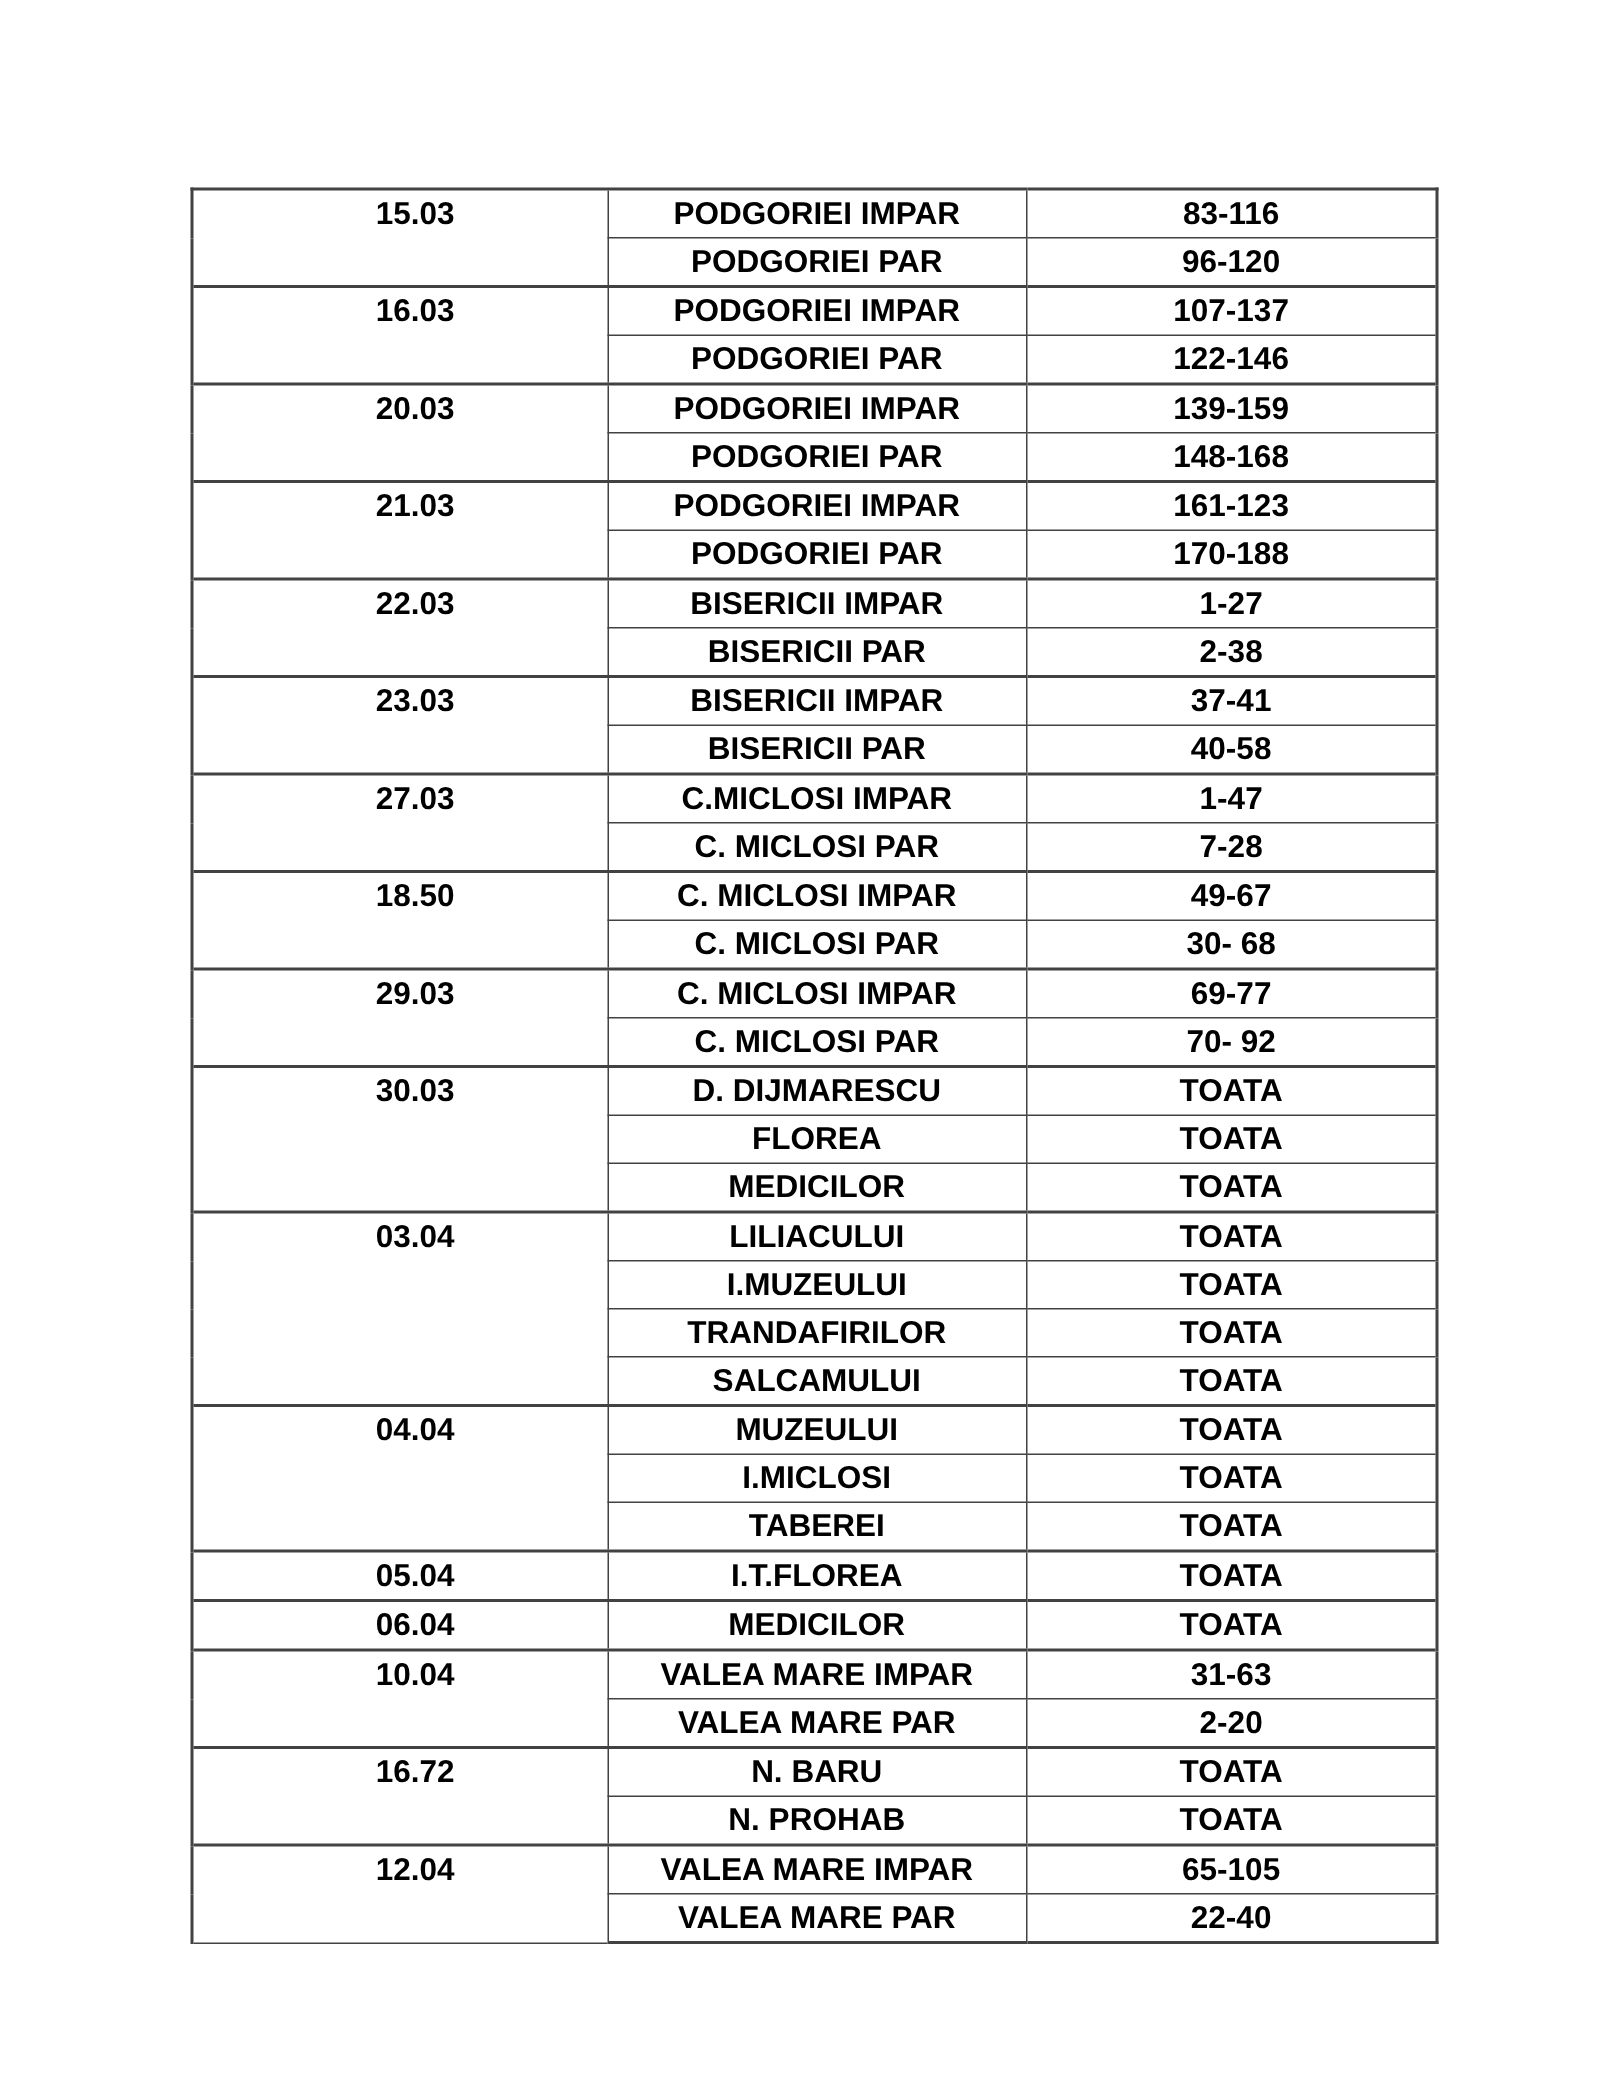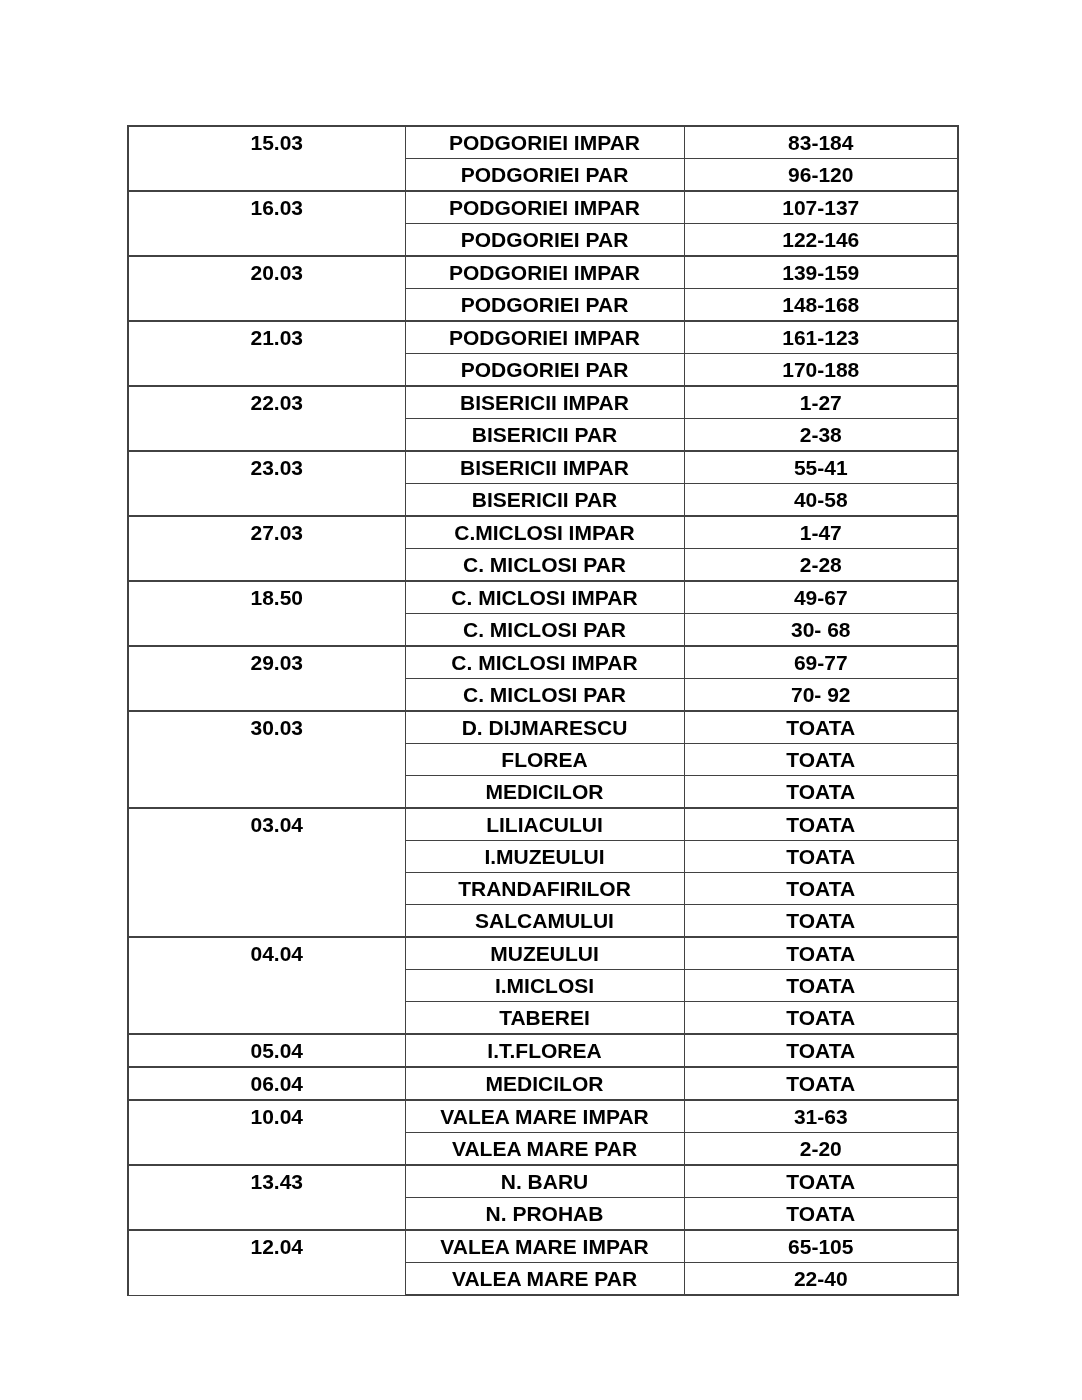--- a/index.html
+++ b/index.html
@@ -54,21 +54,21 @@
   <table class="schedule">
     <colgroup>
       <col class="c1">
       <col class="c2">
       <col class="c3">
     </colgroup>
     <tbody>
         <tr class="group-start">
           <td class="date-cell edge-left" rowspan="2">15.03</td>
           <td class="street-cell">PODGORIEI IMPAR</td>
-          <td class="range-cell edge-right">83-184</td>
+          <td class="range-cell edge-right">83-116</td>
         </tr>
         <tr>
           <td class="street-cell">PODGORIEI PAR</td>
           <td class="range-cell edge-right">96-120</td>
         </tr>
         <tr class="group-start">
           <td class="date-cell edge-left" rowspan="2">16.03</td>
           <td class="street-cell">PODGORIEI IMPAR</td>
           <td class="range-cell edge-right">107-137</td>
         </tr>
@@ -99,34 +99,34 @@
           <td class="street-cell">BISERICII IMPAR</td>
           <td class="range-cell edge-right">1-27</td>
         </tr>
         <tr>
           <td class="street-cell">BISERICII PAR</td>
           <td class="range-cell edge-right">2-38</td>
         </tr>
         <tr class="group-start">
           <td class="date-cell edge-left" rowspan="2">23.03</td>
           <td class="street-cell">BISERICII IMPAR</td>
-          <td class="range-cell edge-right">55-41</td>
+          <td class="range-cell edge-right">37-41</td>
         </tr>
         <tr>
           <td class="street-cell">BISERICII PAR</td>
           <td class="range-cell edge-right">40-58</td>
         </tr>
         <tr class="group-start">
           <td class="date-cell edge-left" rowspan="2">27.03</td>
           <td class="street-cell">C.MICLOSI IMPAR</td>
           <td class="range-cell edge-right">1-47</td>
         </tr>
         <tr>
           <td class="street-cell">C. MICLOSI PAR</td>
-          <td class="range-cell edge-right">2-28</td>
+          <td class="range-cell edge-right">7-28</td>
         </tr>
         <tr class="group-start">
           <td class="date-cell edge-left" rowspan="2">18.50</td>
           <td class="street-cell">C. MICLOSI IMPAR</td>
           <td class="range-cell edge-right">49-67</td>
         </tr>
         <tr>
           <td class="street-cell">C. MICLOSI PAR</td>
           <td class="range-cell edge-right">30- 68</td>
         </tr>
@@ -195,21 +195,21 @@
         <tr class="group-start">
           <td class="date-cell edge-left" rowspan="2">10.04</td>
           <td class="street-cell">VALEA MARE IMPAR</td>
           <td class="range-cell edge-right">31-63</td>
         </tr>
         <tr>
           <td class="street-cell">VALEA MARE PAR</td>
           <td class="range-cell edge-right">2-20</td>
         </tr>
         <tr class="group-start">
-          <td class="date-cell edge-left" rowspan="2">13.43</td>
+          <td class="date-cell edge-left" rowspan="2">16.72</td>
           <td class="street-cell">N. BARU</td>
           <td class="range-cell edge-right">TOATA</td>
         </tr>
         <tr>
           <td class="street-cell">N. PROHAB</td>
           <td class="range-cell edge-right">TOATA</td>
         </tr>
         <tr class="group-start">
           <td class="date-cell edge-left" rowspan="2">12.04</td>
           <td class="street-cell">VALEA MARE IMPAR</td>

